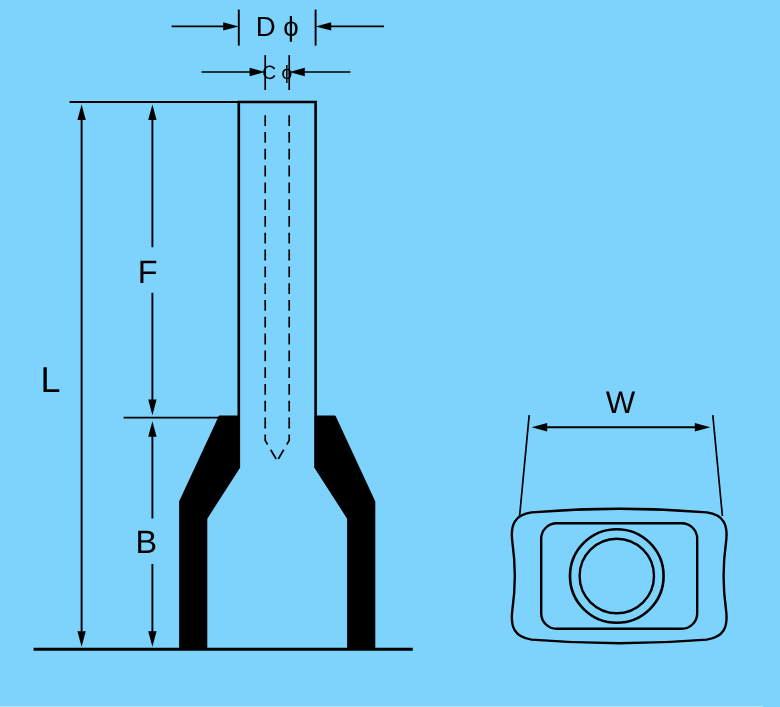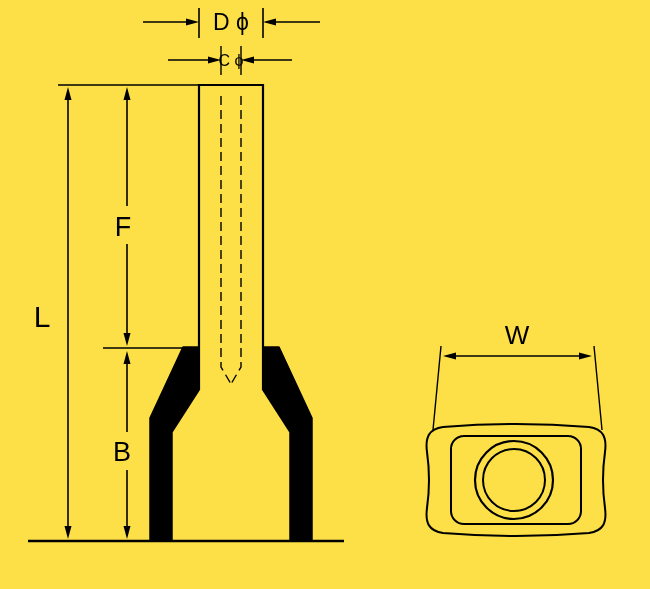--- a/index.html
+++ b/index.html
@@ -4,21 +4,21 @@
 <style>
   html, body {
     margin: 0;
     padding: 0;
     background: #ffffff;
   }
   .stage {
     position: relative;
     width: 650px;
     height: 589px;
-    background: #fde047;
+    background: #7dd3fc;
     overflow: hidden;
   }
   svg text {
     font-family: "Liberation Sans", "DejaVu Sans", sans-serif;
     fill: #000000;
   }
   .dim-label-lg { font-size: 30px; }
   .dim-label-md { font-size: 27px; }
   .dim-label-d  { font-size: 23px; }
   .dim-label-c  { font-size: 16px; }

